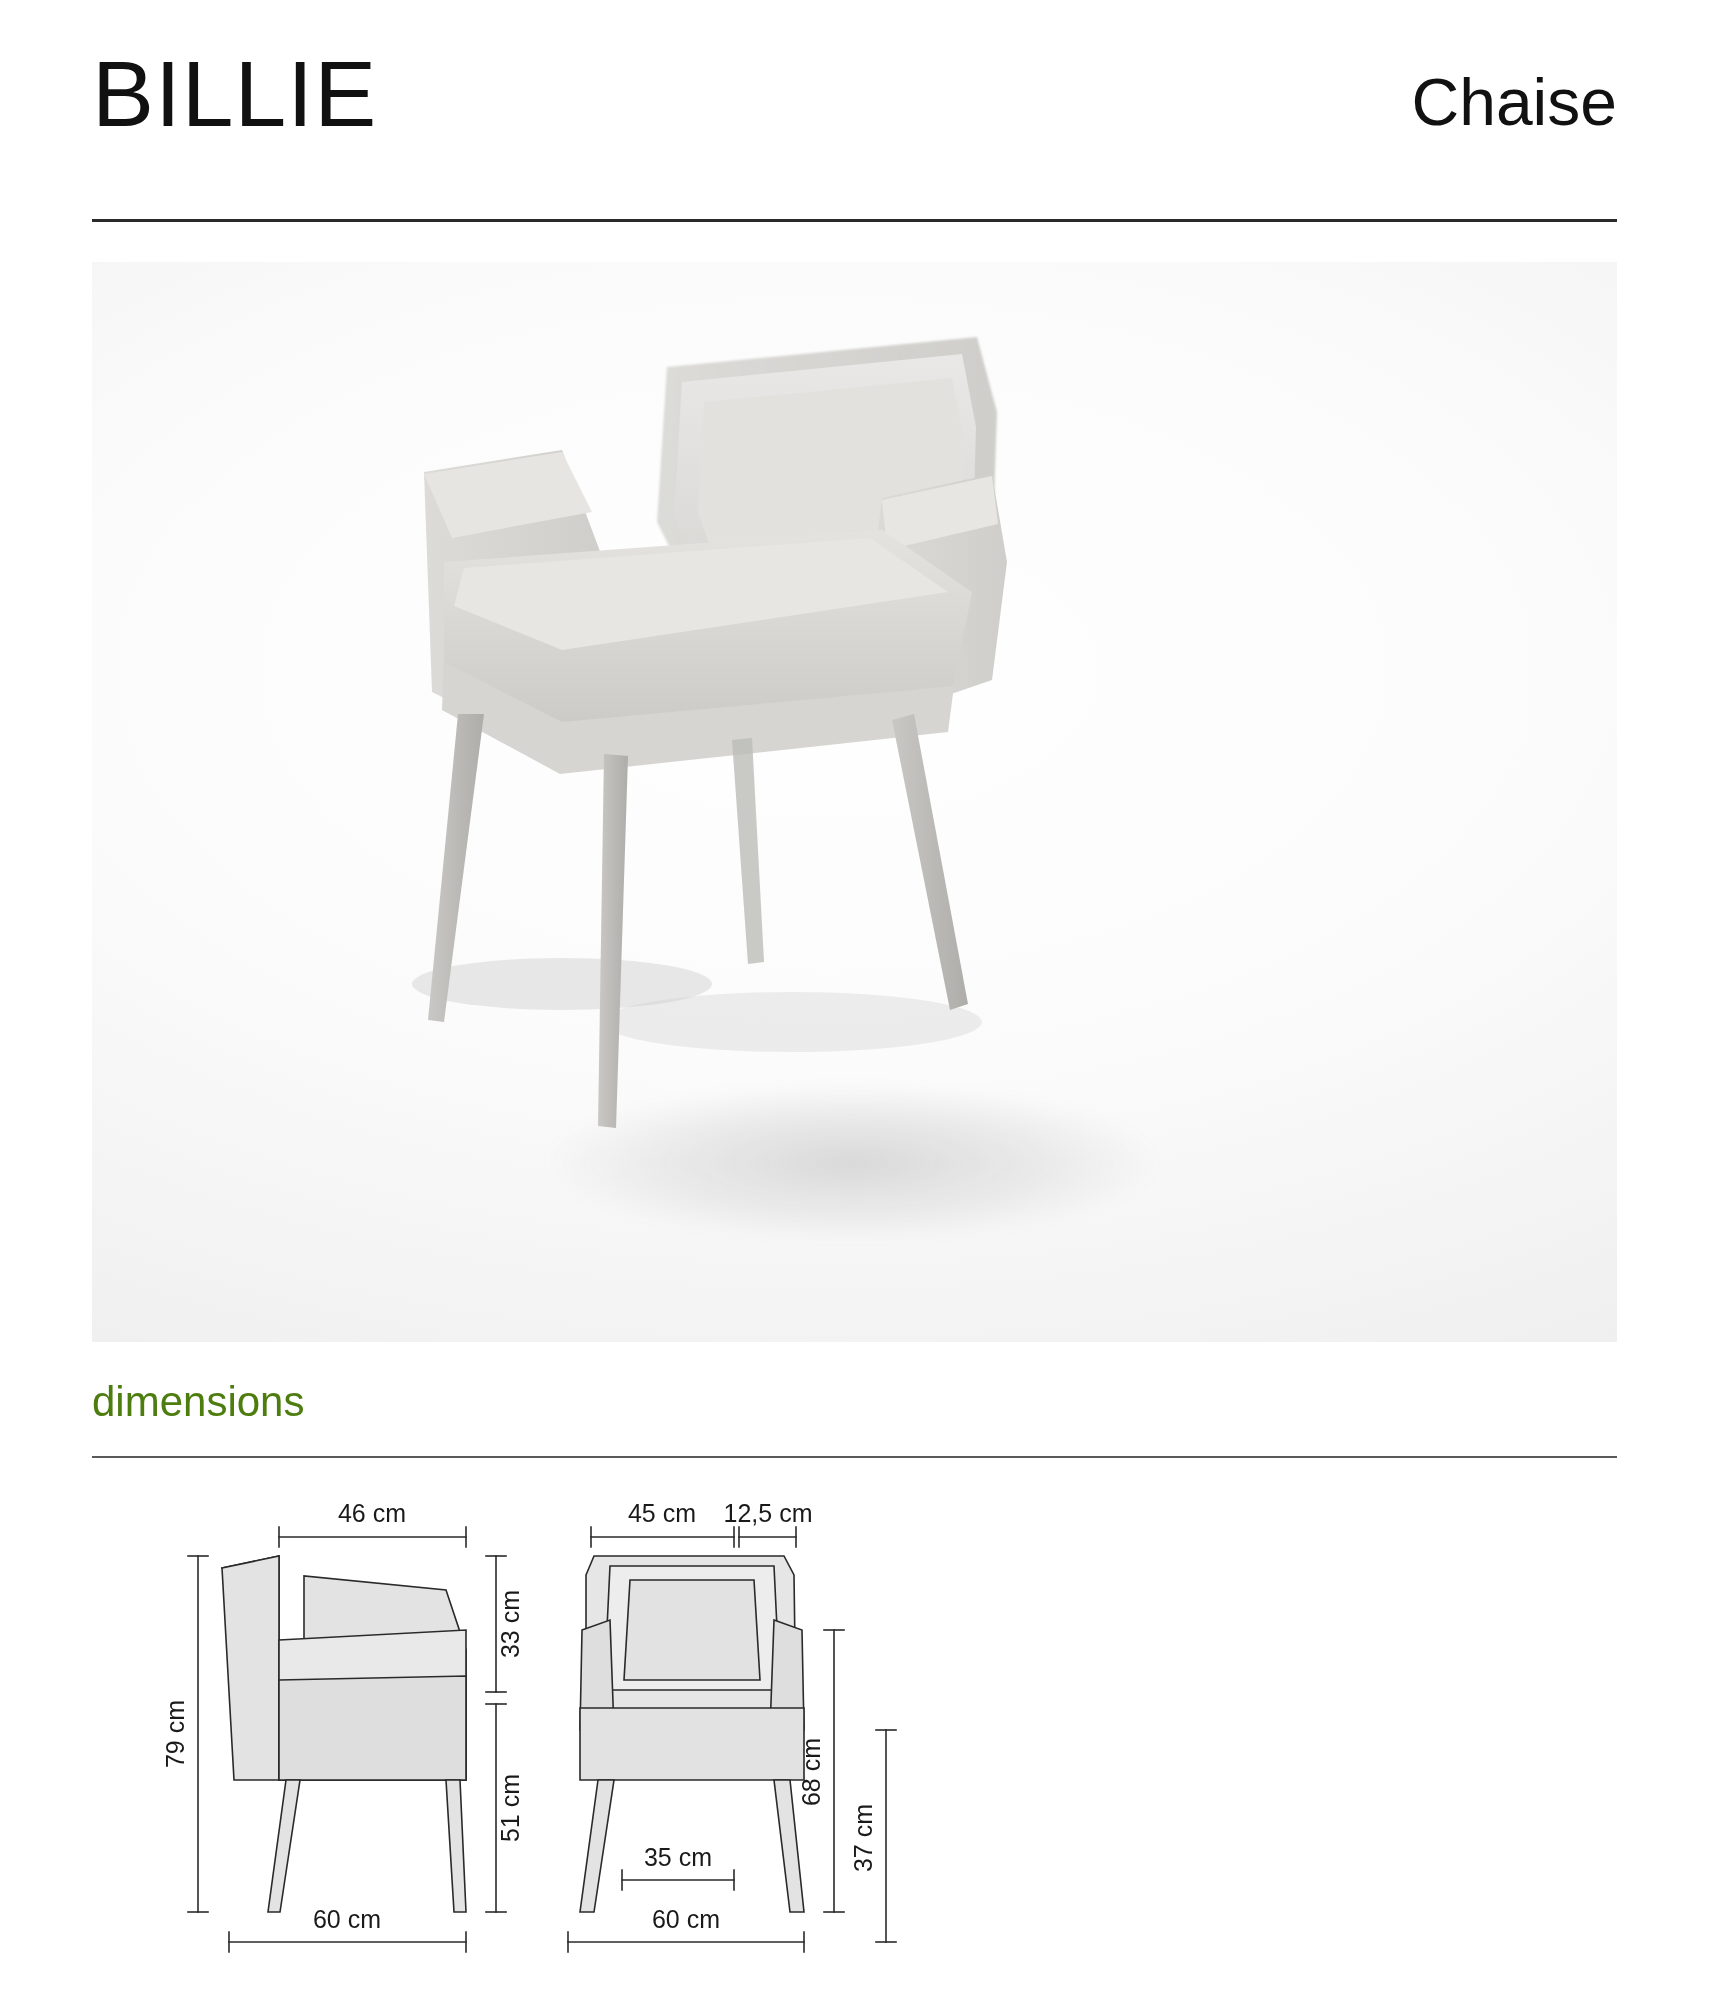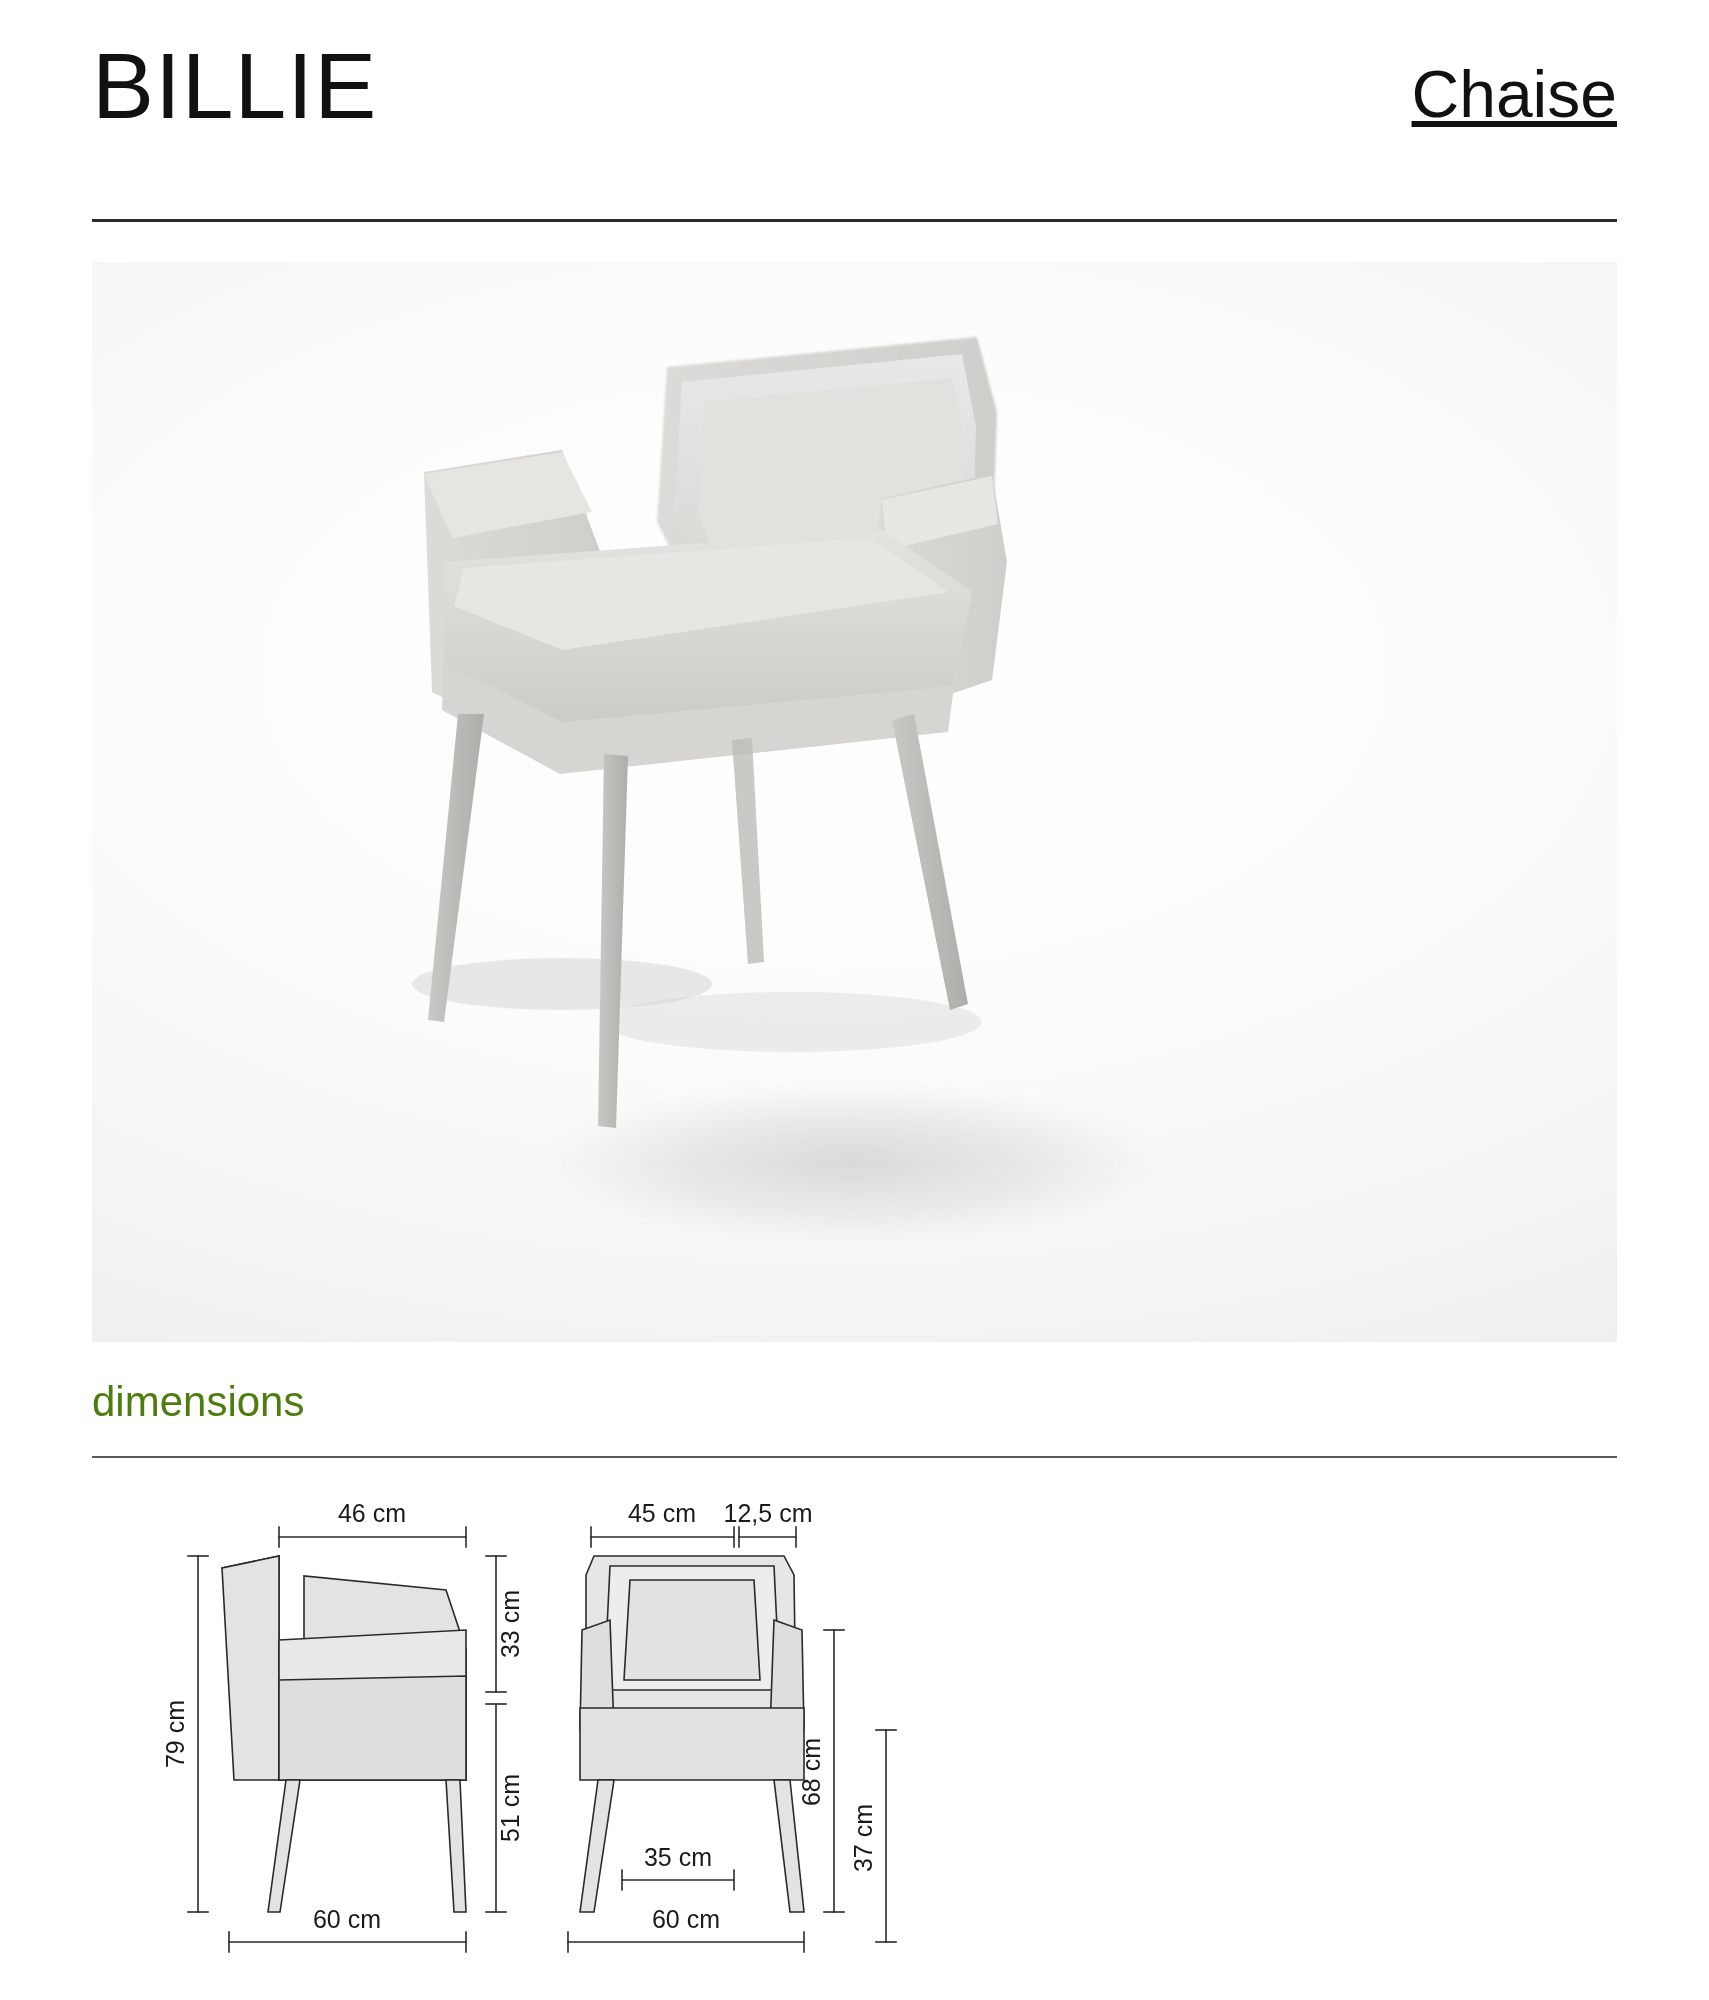--- a/index.html
+++ b/index.html
@@ -13,40 +13,39 @@
     width: 1709px;
     height: 2000px;
     position: relative;
     overflow: hidden;
   }
 
   
   .header {
     position: absolute;
     left: 92px;
-    top: 40px;
+    top: 48px;
     width: 1525px;
     display: flex;
     align-items: flex-end;
     justify-content: space-between;
   }
   .brand-title {
     font-size: 93px;
     font-weight: 400;
     letter-spacing: 1px;
     color: #111111;
     line-height: 1;
   }
   .category-title {
     font-size: 66px;
     font-weight: 400;
     color: #111111;
     line-height: 1.05;
     padding-bottom: 4px;
-    text-decoration: underline;
   }
   .header-rule {
     position: absolute;
     left: 92px;
     top: 219px;
     width: 1525px;
     height: 3px;
     background: #2b2b2b;
   }
 

